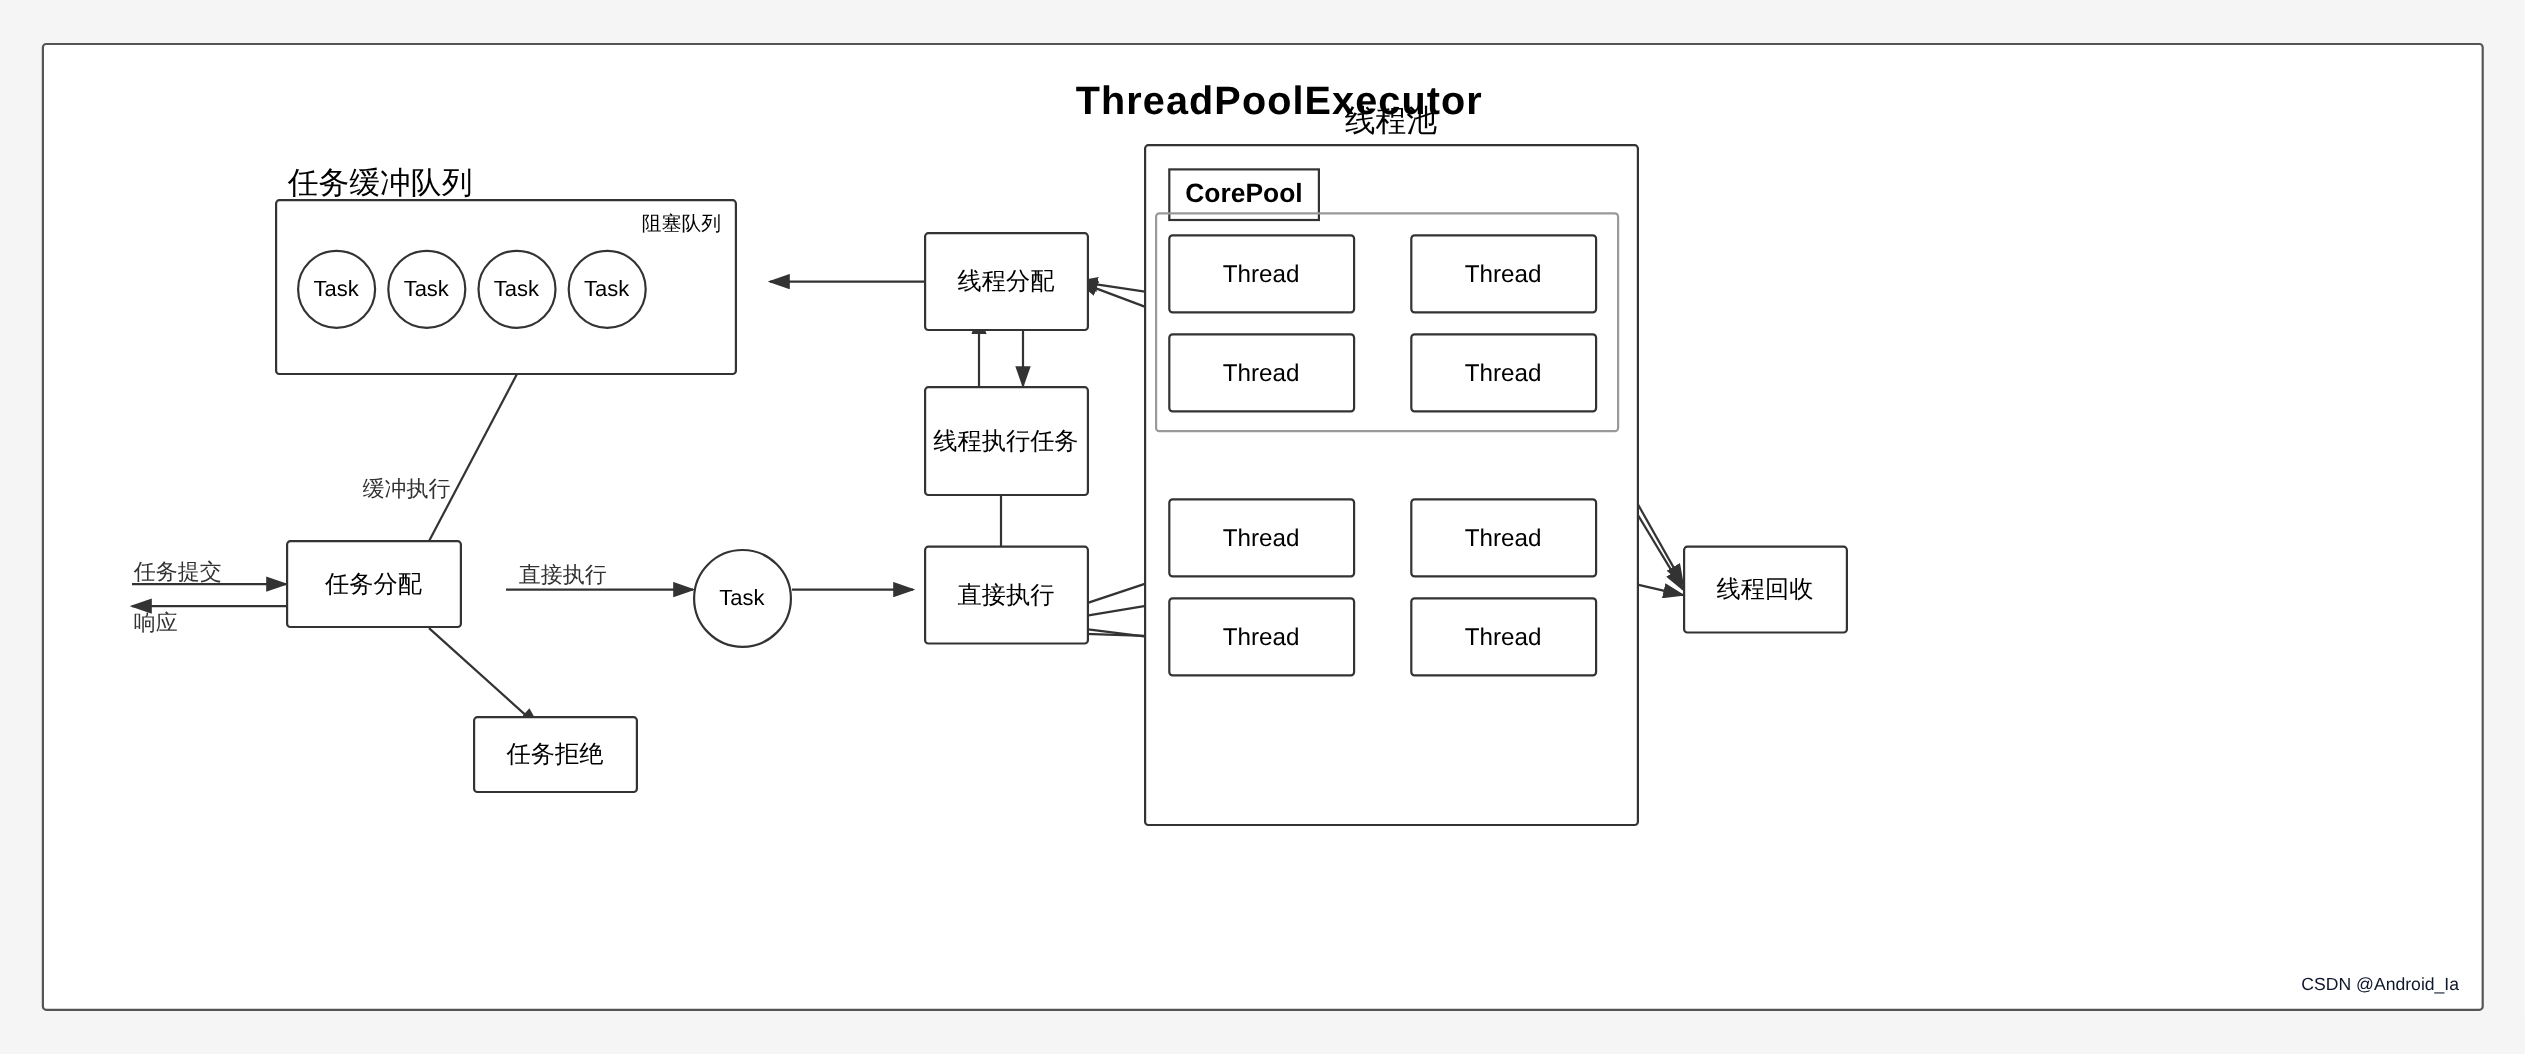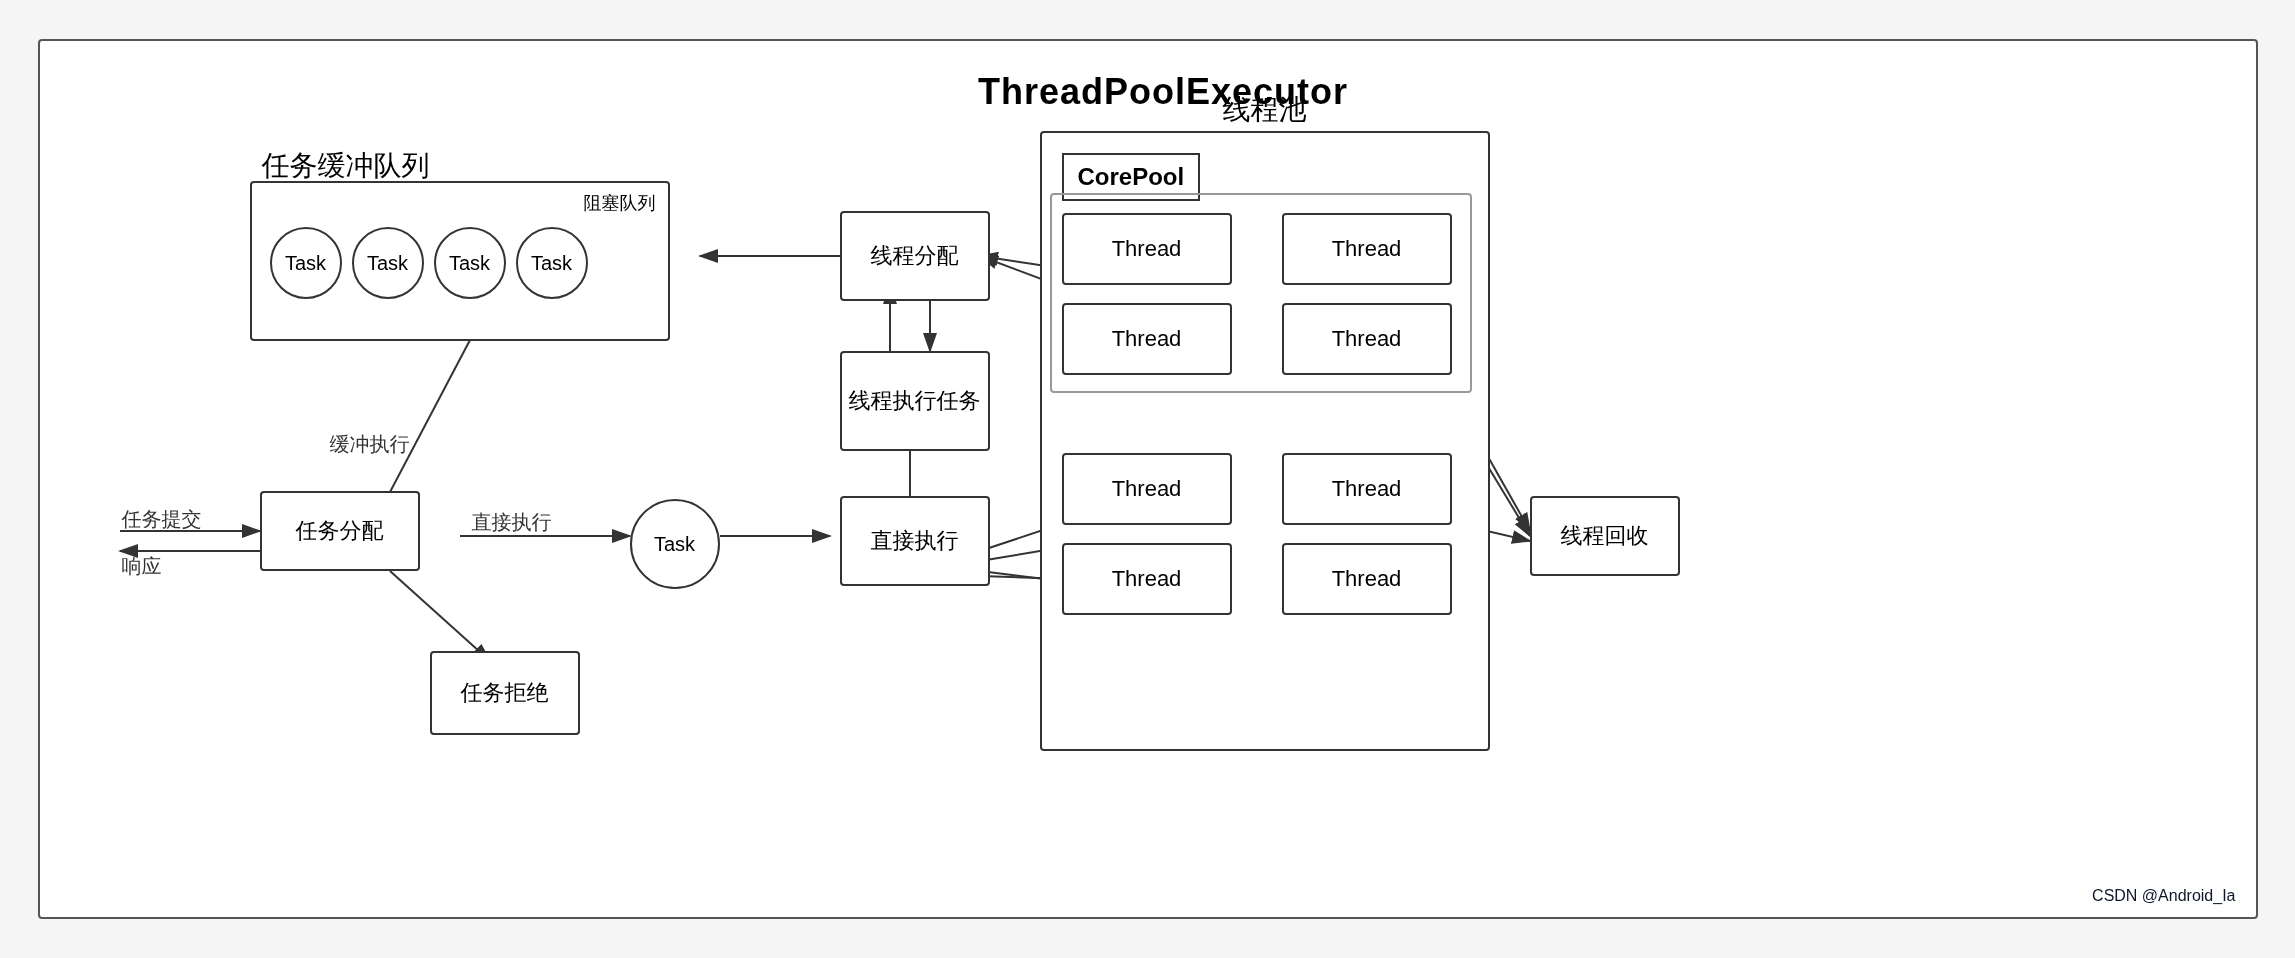--- a/index.html
+++ b/index.html
@@ -199,21 +199,21 @@
   </div>
 
   <div class="box" style="left:800px; top:310px; width:150px; height:100px;">
     <span>线程执行任务</span>
   </div>
 
   <div class="box" style="left:800px; top:455px; width:150px; height:90px;">
     <span>直接执行</span>
   </div>
 
-  <div class="box" style="left:390px; top:610px; width:150px; height:84px;">
+  <div class="box" style="left:390px; top:610px; width:150px; height:70px;">
     <span>任务拒绝</span>
   </div>
 
   <div class="thread-pool-outer" style="left:1000px; top:90px; width:450px; height:620px;padding-left:17px;">
     <div class="thread-pool-label" style="top:-42px; left:50%; transform:translateX(-50%);">线程池</div>
 
     <div class="core-pool" style="position:absolute; top:20px; left:20px; border:2px solid #333;">CorePool</div>
 
     <div class="box" style="left:20px; top:80px; width:170px; height:72px;">
         <span>Thread</span>

